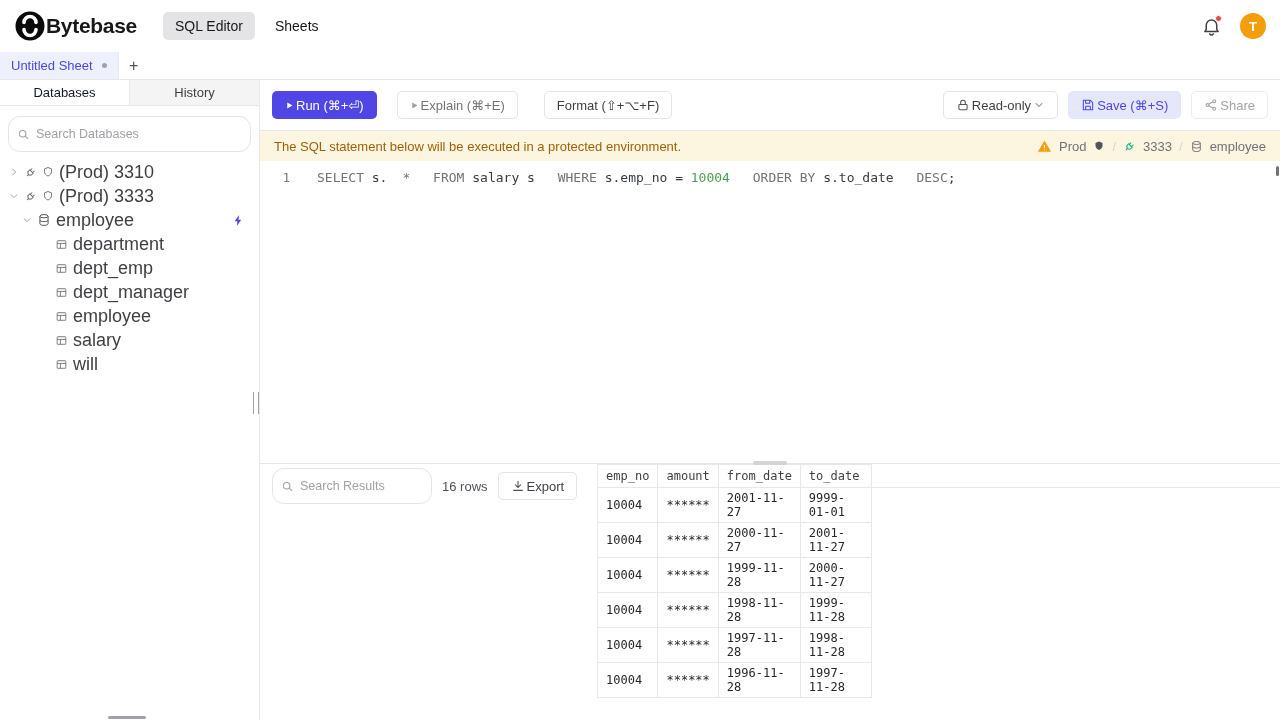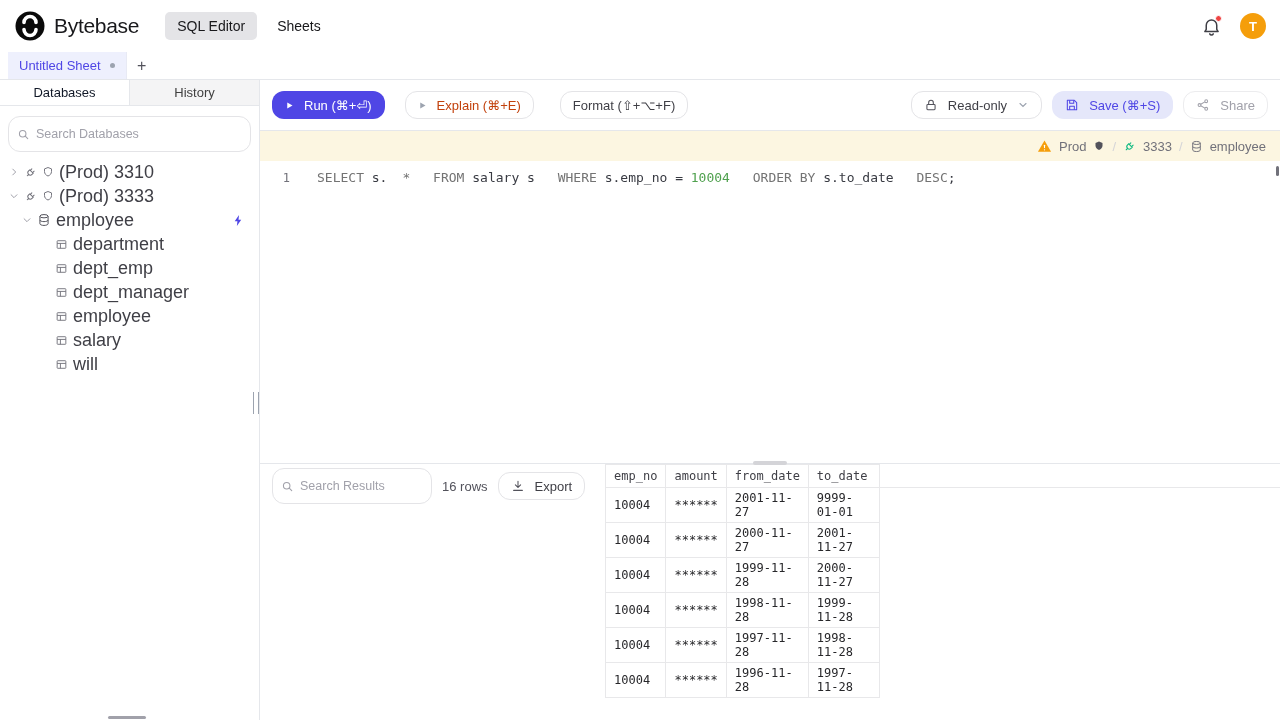--- a/index.html
+++ b/index.html
@@ -4,31 +4,31 @@
 <style>
   * { margin:0; padding:0; box-sizing:border-box; }
   html,body { width:1280px; height:720px; overflow:hidden; background:#fff;
     font-family:"Liberation Sans", sans-serif; color:#18181b; }
   svg { display:block; }
 
   
   .topbar { height:52px; display:flex; align-items:center; padding:0 14px; background:#fff; }
   .brand { display:flex; align-items:center; }
   .logo { width:32px; height:32px; }
-  .brand-text { font-size:21px; font-weight:400; margin-left:8px; letter-spacing:-0.3px; }
+  .brand-text { font-size:21px; font-weight:700; letter-spacing:-0.3px; }
   .topnav { display:flex; align-items:center; margin-left:26px; gap:18px; }
   .nav-pill { background:#e4e4e7; border-radius:5px; padding:6px 12px; font-size:14px; font-weight:500; color:#18181b; cursor:pointer; }
   .nav-plain { font-size:14px; color:#18181b; cursor:pointer; padding:6px 2px; }
   .topbar-right { margin-left:auto; display:flex; align-items:center; gap:18px; }
   .bell { position:relative; width:21px; height:21px; color:#3f3f46; cursor:pointer; }
   .bell-dot { position:absolute; top:-1px; right:0; width:7px; height:7px; border-radius:50%; background:#ef4444; border:1px solid #fff; }
   .avatar { width:26px; height:26px; border-radius:50%; background:#f59e0b; color:#fff; font-size:13px; font-weight:700; display:flex; align-items:center; justify-content:center; cursor:pointer; }
 
   
-  .sheet-tabs { height:28px; display:flex; align-items:stretch; border-bottom:1px solid #e5e7eb;padding-left:8px; }
+  .sheet-tabs { height:28px; display:flex; align-items:stretch; border-bottom:1px solid #e5e7eb; }
   .sheet-tab { display:flex; align-items:center; gap:9px; padding:0 11px; background:#eef0fd; color:#4f46e5; font-size:13px; cursor:pointer; border-right:1px solid #e8eaf4; }
   .tab-dot { width:5px; height:5px; border-radius:50%; background:#9ca3af; }
   .add-tab { width:30px; display:flex; align-items:center; justify-content:center; font-size:16px; color:#52525b; cursor:pointer; background:none; border:none; }
 
   
   .body-row { display:flex; height:640px; }
 
   
   .sidebar { width:260px; flex:none; border-right:1px solid #e5e7eb; display:flex; flex-direction:column; position:relative; }
   .side-tabs { height:26px; display:flex; border-bottom:1px solid #e5e7eb; font-size:13px; flex:none; }
@@ -49,25 +49,25 @@
   .i12 { width:12px; height:12px; color:#71717a; flex:none; }
   .i13 { width:13px; height:13px; color:#71717a; flex:none; }
   .db-row-icon { color:#52525b; }
   .bolt { width:13px; height:13px; color:#4f46e5; margin-left:auto; margin-right:14px; flex:none; }
   .tree-scroll-handle { position:absolute; bottom:1px; left:108px; width:38px; height:3px; background:#a1a1aa; border-radius:2px; }
   .sidebar-resize { position:absolute; right:0px; top:312px; width:6px; height:22px; border-left:1.5px solid #9ca3af; border-right:1.5px solid #9ca3af; }
 
   
   .main { flex:1; min-width:0; display:flex; flex-direction:column; background:#fff; }
   .toolbar { height:51px; flex:none; display:flex; align-items:center; padding:0 12px; border-bottom:1px solid #e5e7eb; }
-  .btn { height:28px; border-radius:12px; font-size:13px; display:inline-flex; align-items:center; gap:10px; padding:0 12px; border:1px solid transparent; cursor:pointer; background:#fff; font-family:"Liberation Sans",sans-serif; }
+  .btn { height:28px; border-radius:5px; font-size:13px; display:inline-flex; align-items:center; gap:2px; padding:0 12px; border:1px solid transparent; cursor:pointer; background:#fff; font-family:"Liberation Sans",sans-serif; }
   .btn svg { flex:none; }
   .btn-run { background:#4f46e5; color:#fff; margin-right:20px; }
   .btn-run svg { width:9px; height:9px; }
-  .btn-explain { border-color:#e4e4e7; color:#c2410c; margin-right:26px;justify-content:flex-end; }
+  .btn-explain { border-color:#e4e4e7; color:#737373; margin-right:26px;justify-content:flex-end; }
   .btn-explain svg { width:9px; height:9px; color:#9ca3af; }
   .btn-format { border-color:#e4e4e7; color:#3f3f46; }
   .toolbar-right { margin-left:auto; display:flex; align-items:center; gap:10px; }
   .btn-readonly { border-color:#e4e4e7; color:#3f3f46; }
   .btn-readonly .lock { width:14px; height:14px; color:#52525b; }
   .btn-readonly .chev { width:12px; height:12px; color:#9ca3af; }
   .btn-save { background:#e5e7fa; color:#4f46e5; }
   .btn-save svg { width:14px; height:14px; }
   .btn-share { border-color:#ececee; color:#a1a1aa; }
   .btn-share svg { width:14px; height:14px; }
@@ -304,20 +304,21 @@
               <circle cx="17.5" cy="5.5" r="2.4"></circle>
               <circle cx="17.5" cy="18.5" r="2.4"></circle>
               <path d="M8.2 10.8l7-4.2M8.2 13.2l7 4.2"></path>
             </svg>
           <span>Share</span>
         </button>
       </div>
     </div>
 
     <div class="banner">
+      <span>The SQL statement below will be executed in a protected environment.</span>
       <div class="banner-context">
         <svg class="warn-tri" viewBox="0 0 24 24">
             <path d="M12 2.5L1.5 20.5h21z" fill="#f59e0b"></path>
             <rect x="11.1" y="9" width="1.8" height="5.6" rx="0.9" fill="#fff"></rect>
             <circle cx="12" cy="17.3" r="1.1" fill="#fff"></circle>
           </svg>
         <span>Prod</span>
         <svg class="ctx-shield" viewBox="0 0 24 24" fill="currentColor">
             <path d="M12 3l7 2.8V11c0 4.4-2.9 7.6-7 9-4.1-1.4-7-4.6-7-9V5.8z"></path>
           </svg>

